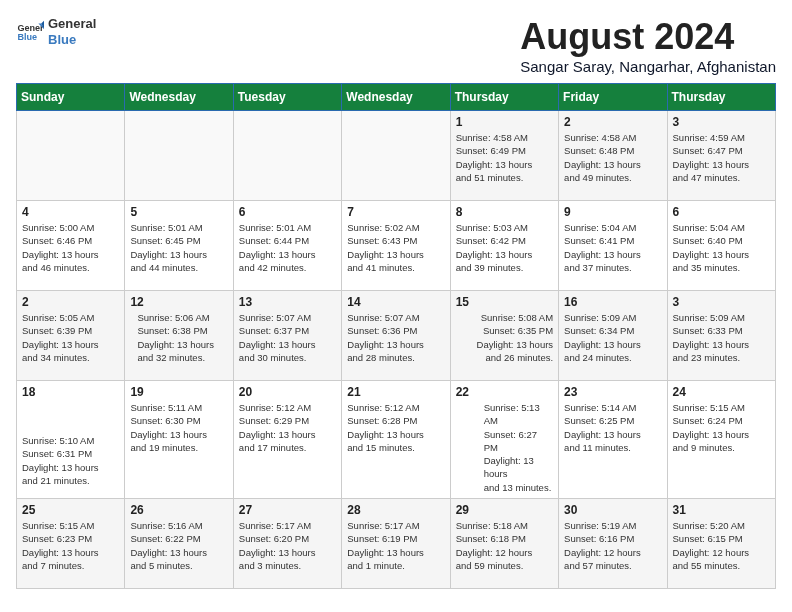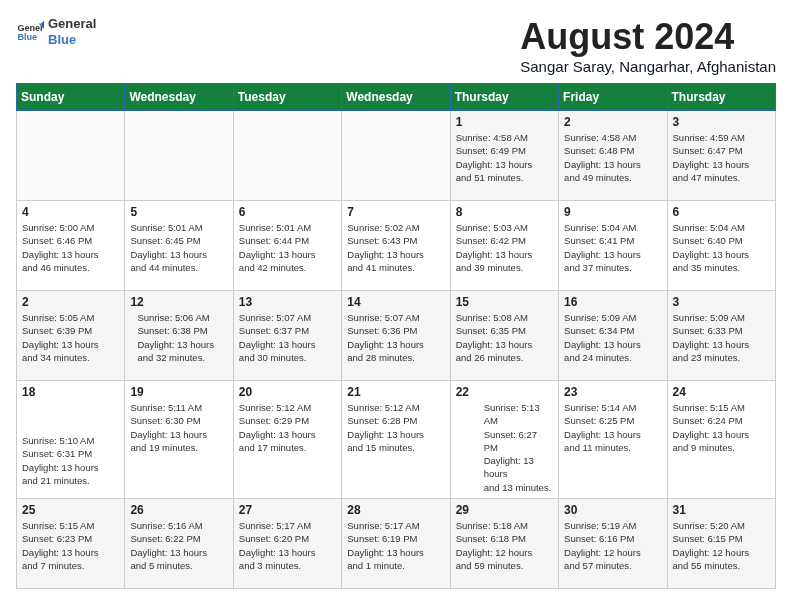--- a/index.html
+++ b/index.html
@@ -219,21 +219,21 @@
         </td>
         <td>
           <span class="day-number">14</span>
           <div class="day-info" style="white-space: pre-line;">Sunrise: 5:07 AM
 Sunset: 6:36 PM
 Daylight: 13 hours
 and 28 minutes.</div>
         </td>
         <td>
           <span class="day-number">15</span>
-          <div class="day-info" style="white-space: pre-line;">Sunrise: 5:08 AM
+          <div class="day-info" style="white-space: pre-line; text-align: right;">Sunrise: 5:08 AM
 Sunset: 6:35 PM
 Daylight: 13 hours
 and 26 minutes.</div>
         </td>
         <td>
           <span class="day-number">16</span>
           <div class="day-info" style="white-space: pre-line;">Sunrise: 5:09 AM
 Sunset: 6:34 PM
 Daylight: 13 hours
 and 24 minutes.</div>

